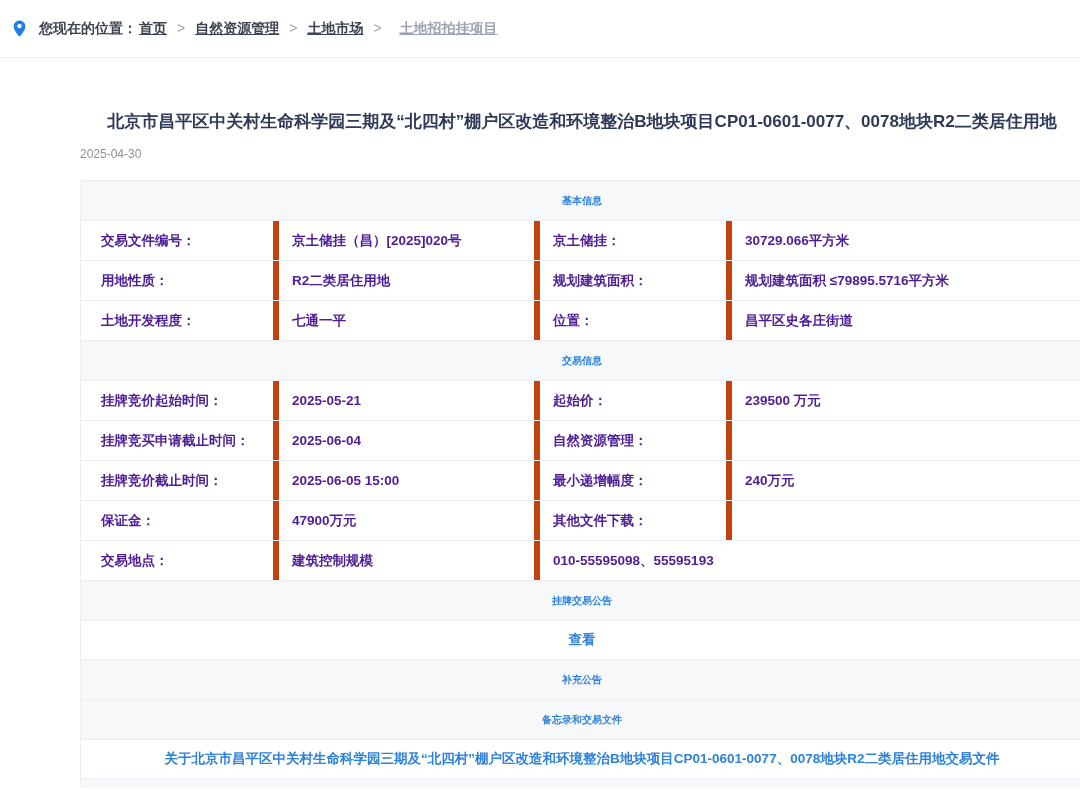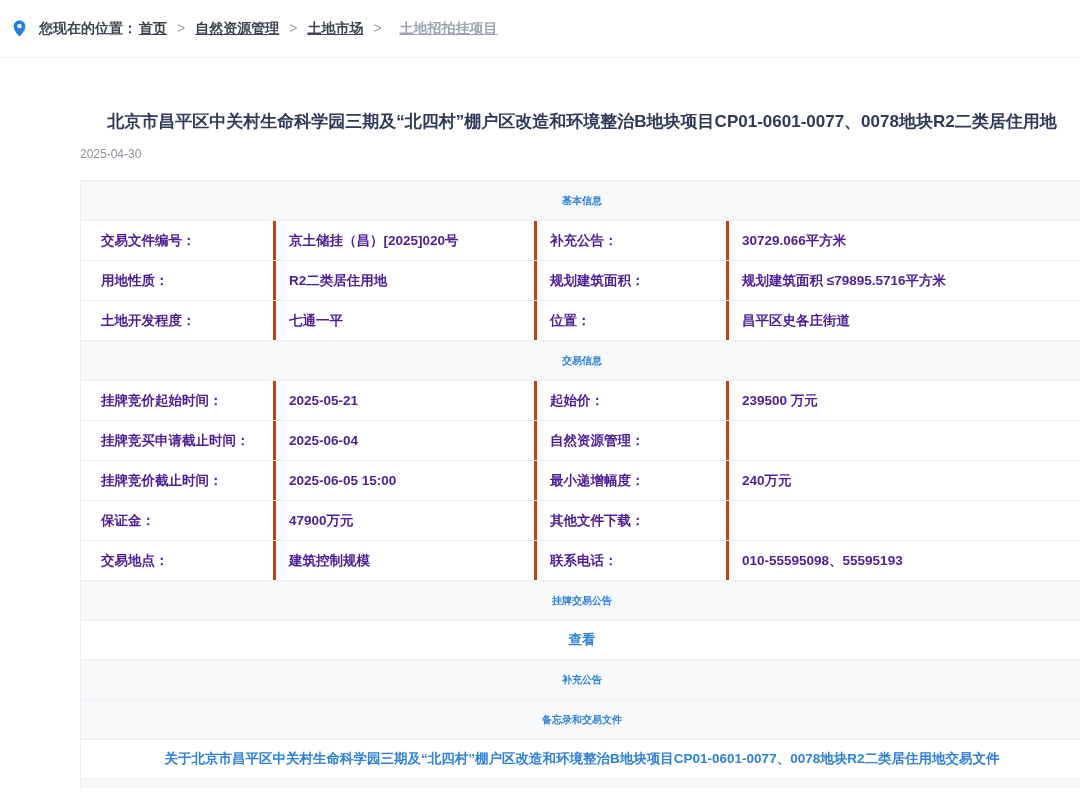--- a/index.html
+++ b/index.html
@@ -94,21 +94,21 @@
   .cell {
     display: flex;
     align-items: center;
     padding-left: 20px;
     font-size: 13.5px;
     font-weight: 700;
     color: #4c1d95;
     overflow: hidden;
     white-space: nowrap;
   }
-  .cell + .cell { border-left: 3px solid #c2410c; padding-left: 13px; }
+  .cell + .cell { border-left: 6px solid #c2410c; padding-left: 13px; }
 </style>
 </head>
 <body>
 
 <div class="breadcrumb-bar">
   <svg class="pin-icon" viewBox="0 0 24 32">
     <path d="M12 1C5.9 1 1 5.9 1 12c0 8.25 11 19 11 19s11-10.75 11-19C23 5.9 18.1 1 12 1z" fill="#1e7fe8"></path>
     <circle cx="12" cy="11.5" r="4.2" fill="#ffffff"></circle>
   </svg>
   <div class="bc-text">
@@ -121,21 +121,21 @@
   <h1 class="page-title">北京市昌平区中关村生命科学园三期及“北四村”棚户区改造和环境整治B地块项目CP01-0601-0077、0078地块R2二类居住用地</h1>
   <div class="page-date">2025-04-30</div>
 
   <div class="info-table" id="info-table">
       <div class="row section-row">
         <span class="section-title">基本信息</span>
       </div>
       <div class="row data-row">
         <div class="cell">交易文件编号：</div>
         <div class="cell">京土储挂（昌）[2025]020号</div>
-        <div class="cell">补充公告：</div>
+        <div class="cell">京土储挂：</div>
         <div class="cell">30729.066平方米</div>
       </div>
       <div class="row data-row">
         <div class="cell">用地性质：</div>
         <div class="cell">R2二类居住用地</div>
         <div class="cell">规划建筑面积：</div>
         <div class="cell">规划建筑面积 ≤79895.5716平方米</div>
       </div>
       <div class="row data-row">
         <div class="cell">土地开发程度：</div>
@@ -166,21 +166,20 @@
       </div>
       <div class="row data-row">
         <div class="cell">保证金：</div>
         <div class="cell">47900万元</div>
         <div class="cell">其他文件下载：</div>
         <div class="cell"></div>
       </div>
       <div class="row data-row">
         <div class="cell">交易地点：</div>
         <div class="cell">建筑控制规模</div>
-        <div class="cell">联系电话：</div>
         <div class="cell">010-55595098、55595193</div>
       </div>
       <div class="row section-row">
         <span class="section-title">挂牌交易公告</span>
       </div>
       <div class="row link-row">
         <a class="doc-link" href="#">查看</a>
       </div>
       <div class="row section-row">
         <span class="section-title">补充公告</span>

